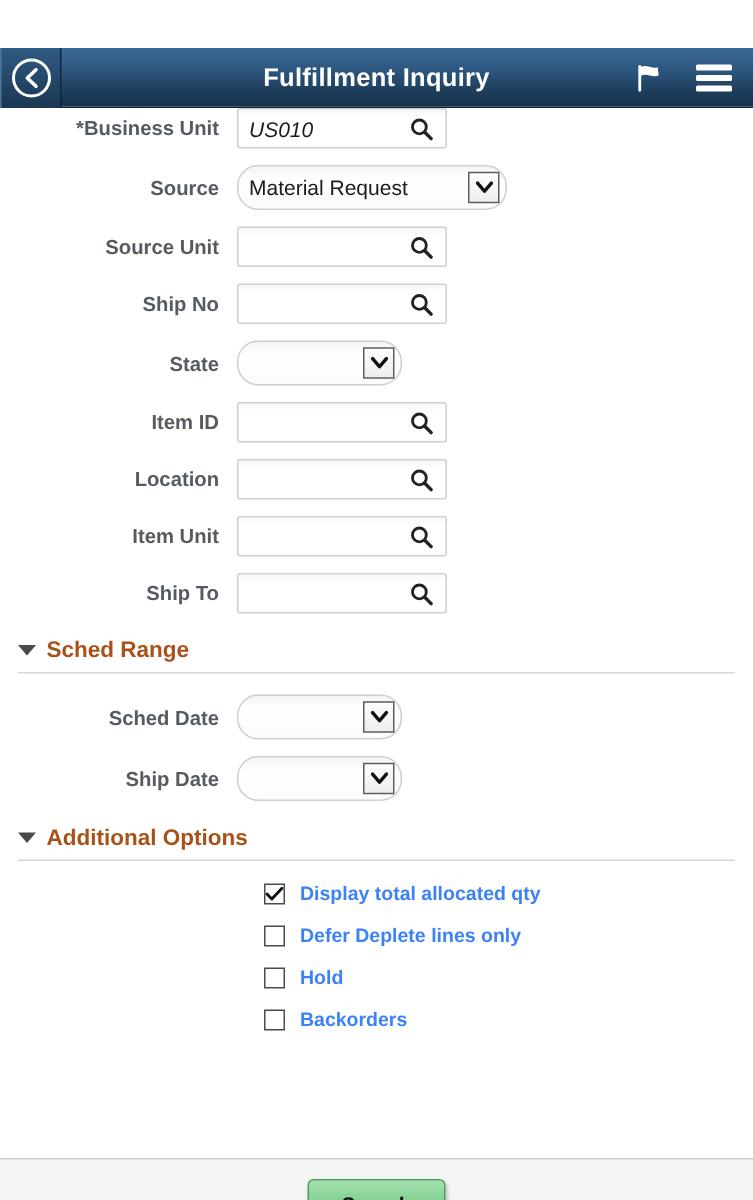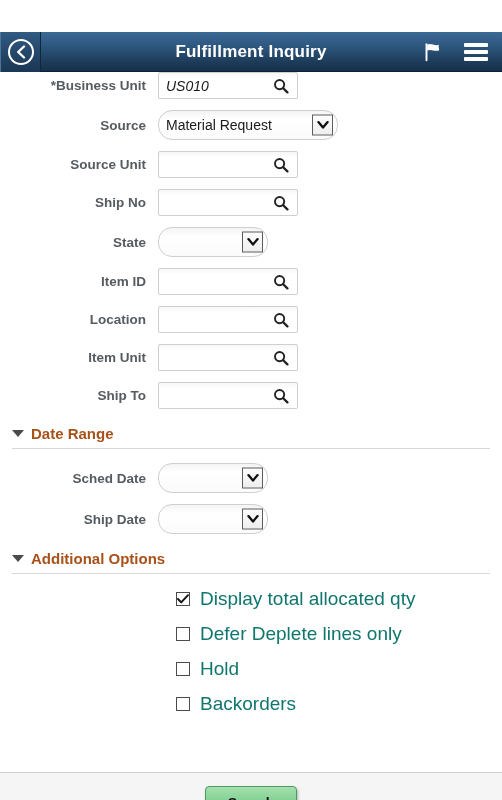--- a/index.html
+++ b/index.html
@@ -173,23 +173,23 @@
   }
   .cbox {
     width: 14px; height: 14px;
     border: 1px solid #4b4b4b;
     background: #ffffff;
     margin-right: 10px;
     display: flex; align-items: center; justify-content: center;
     flex: 0 0 auto;
   }
   .check-label {
-    font-size: 19px;
-    font-weight: normal;
-    color: #0f766e;
+    font-size: 13px;
+    font-weight: bold;
+    color: #3b82f6;
   }
 
   
   .footer {
     position: absolute;
     left: 0; bottom: 0;
     width: 502px;
     height: 60px;
     background: #f5f5f5;
     border-top: 1px solid #cccccc;
@@ -358,21 +358,21 @@
             <line x1="10.2" y1="10.2" x2="14.4" y2="14.4" stroke="#222" stroke-width="2.3" stroke-linecap="round"></line>
           </svg>
         </span>
       </div>
     </div>
   </div>
 
   <div class="section">
     <div class="section-head">
       <span class="tri"></span>
-      <span class="section-title">Date Range</span>
+      <span class="section-title">Sched Range</span>
     </div>
     <div class="section-rule"></div>
   </div>
 
   <div style="padding-top:14px;">
     <div class="field-row">
       <div class="field-label">Sched Date</div>
       <div class="select-wrap w-select-sm">
         <span class="val"></span>
         <span class="chev-box">

